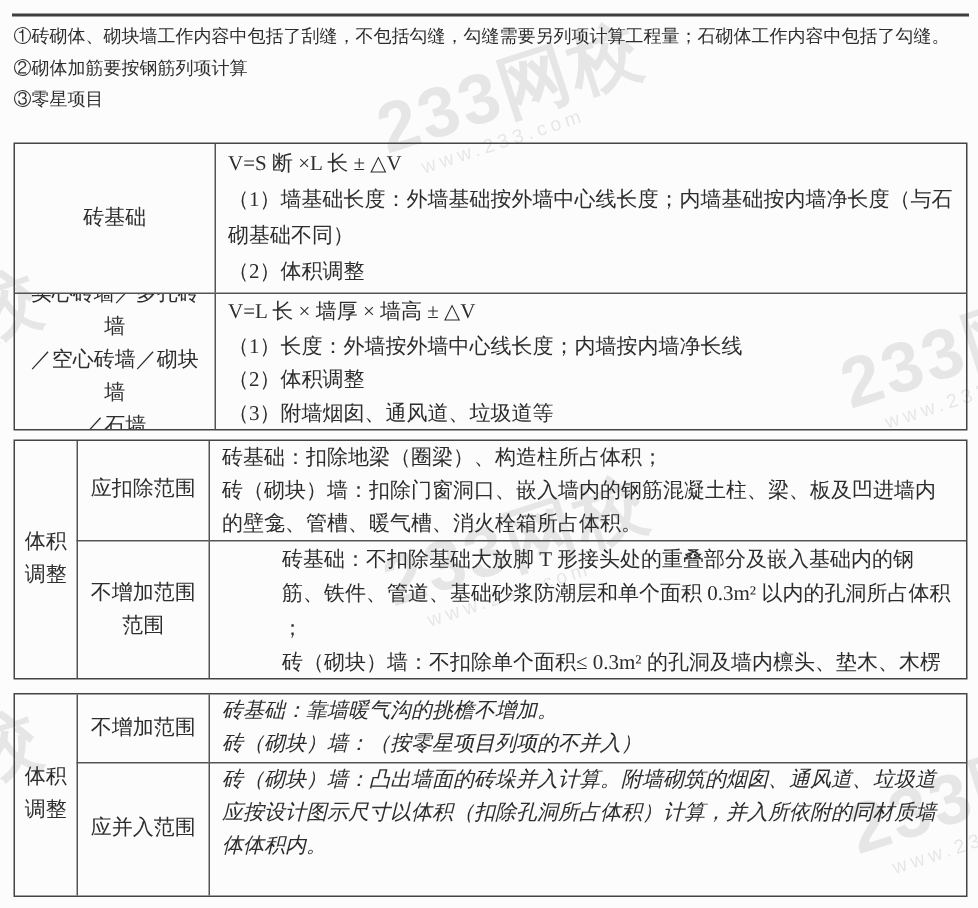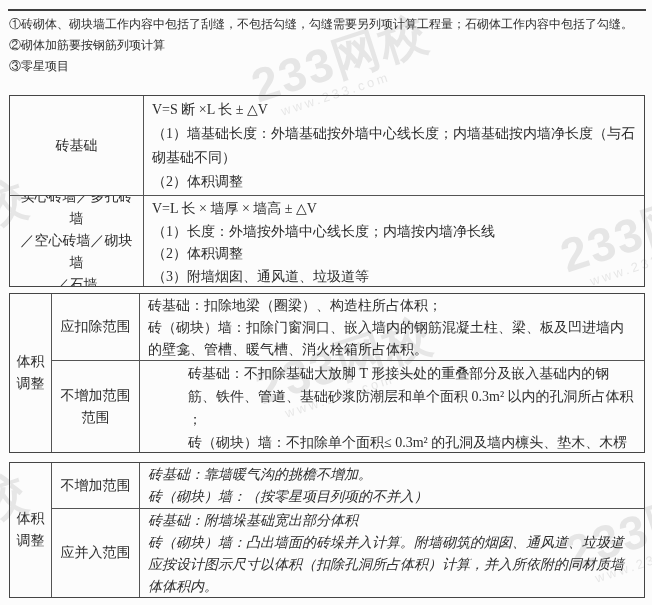--- a/index.html
+++ b/index.html
@@ -172,19 +172,18 @@
   <div class="tbl tbl3">
     <div class="cell lbl span2">体积
 调整</div>
     <div class="cell lbl bl">不增加范围</div>
     <div class="cell cnt bl">
       <p>砖基础：靠墙暖气沟的挑檐不增加。</p>
       <p>砖（砌块）墙：（按零星项目列项的不并入）</p>
     </div>
     <div class="cell lbl bl bt">应并入范围</div>
     <div class="cell cnt bl bt">
-      <p>砖基础：附墙垛基础宽出部分体积</p>
       <p>砖（砌块）墙：凸出墙面的砖垛并入计算。附墙砌筑的烟囱、通风道、垃圾道应按设计图示尺寸以体积（扣除孔洞所占体积）计算，并入所依附的同材质墙体体积内。</p>
 
     </div>
   </div>
 
 </div>
 
 </body></html>

